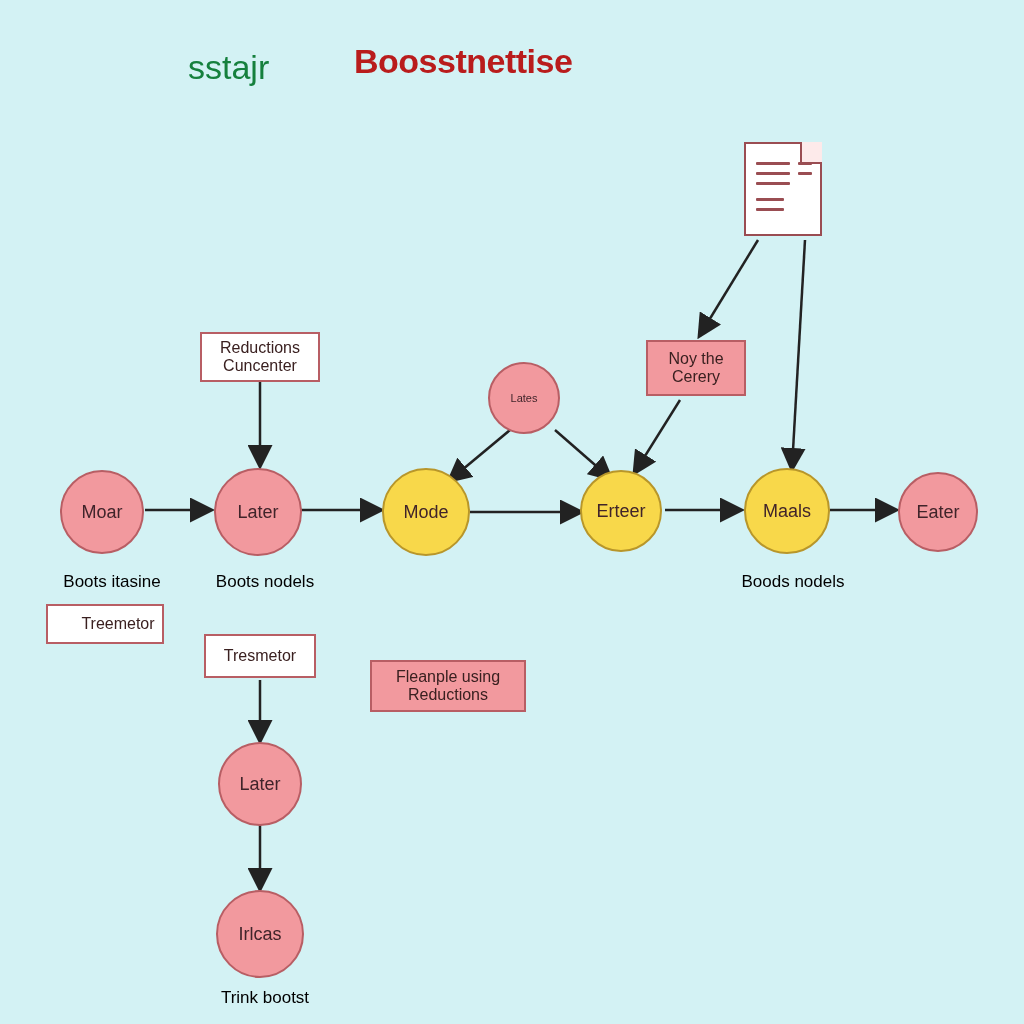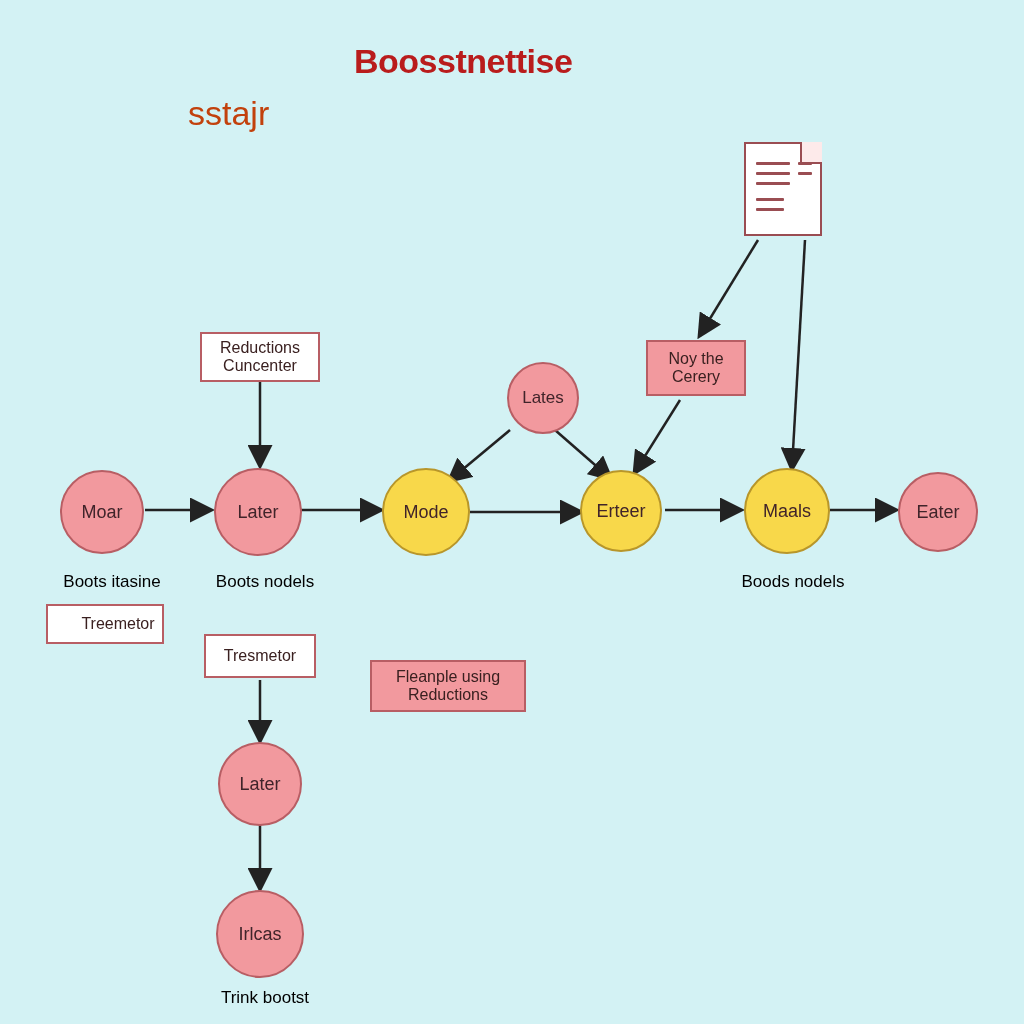--- a/index.html
+++ b/index.html
@@ -14,22 +14,21 @@
   }
   .canvas {
     position: relative;
     width: 1024px;
     height: 1024px;
   }
   .title-small {
     position: absolute;
     font-size: 34px;
     font-weight: 500;
-    color: #c2410c;
-    margin-top: 46px;
+    color: #15803d;
   }
   .title-big {
     position: absolute;
     font-size: 34px;
     font-weight: 700;
     color: #b91c1c;
     letter-spacing: -0.5px;
   }
   .node {
     position: absolute;
@@ -149,21 +148,21 @@
     <line x1="805" y1="240" x2="792" y2="468" stroke="#222" stroke-width="2.5" marker-end="url(#ah)"></line>
 
     <line x1="260" y1="680" x2="260" y2="740" stroke="#222" stroke-width="2.5" marker-end="url(#ah)"></line>
 
     <line x1="260" y1="825" x2="260" y2="888" stroke="#222" stroke-width="2.5" marker-end="url(#ah)"></line>
   </svg>
 
   <div class="box" style="left:200px; top:332px; width:120px; height:50px; line-height:1.15;">Reductions Cuncenter</div>
   <div class="box pink" style="left:646px; top:340px; width:100px; height:56px; line-height:1.15;">Noy the Cerery</div>
 
-  <div class="node pink" style="left:507px; top:362px; width:72px; height:72px; font-size:17px;">Lates</div>
+  <div class="node pink" style="left:488px; top:362px; width:72px; height:72px; font-size:11px;">Lates</div>
 
   <div class="node pink" style="left:60px;  top:470px; width:84px; height:84px;">Moar</div>
   <div class="node pink" style="left:214px; top:468px; width:88px; height:88px;">Later</div>
   <div class="node yellow" style="left:382px; top:468px; width:88px; height:88px;">Mode</div>
   <div class="node yellow" style="left:580px; top:470px; width:82px; height:82px;">Erteer</div>
   <div class="node yellow" style="left:744px; top:468px; width:86px; height:86px;">Maals</div>
   <div class="node pink" style="left:898px; top:472px; width:80px; height:80px;">Eater</div>
 
   <div class="label" style="left:52px; top:572px; width:120px;">Boots itasine</div>
   <div class="label" style="left:200px; top:572px; width:130px;">Boots nodels</div>

